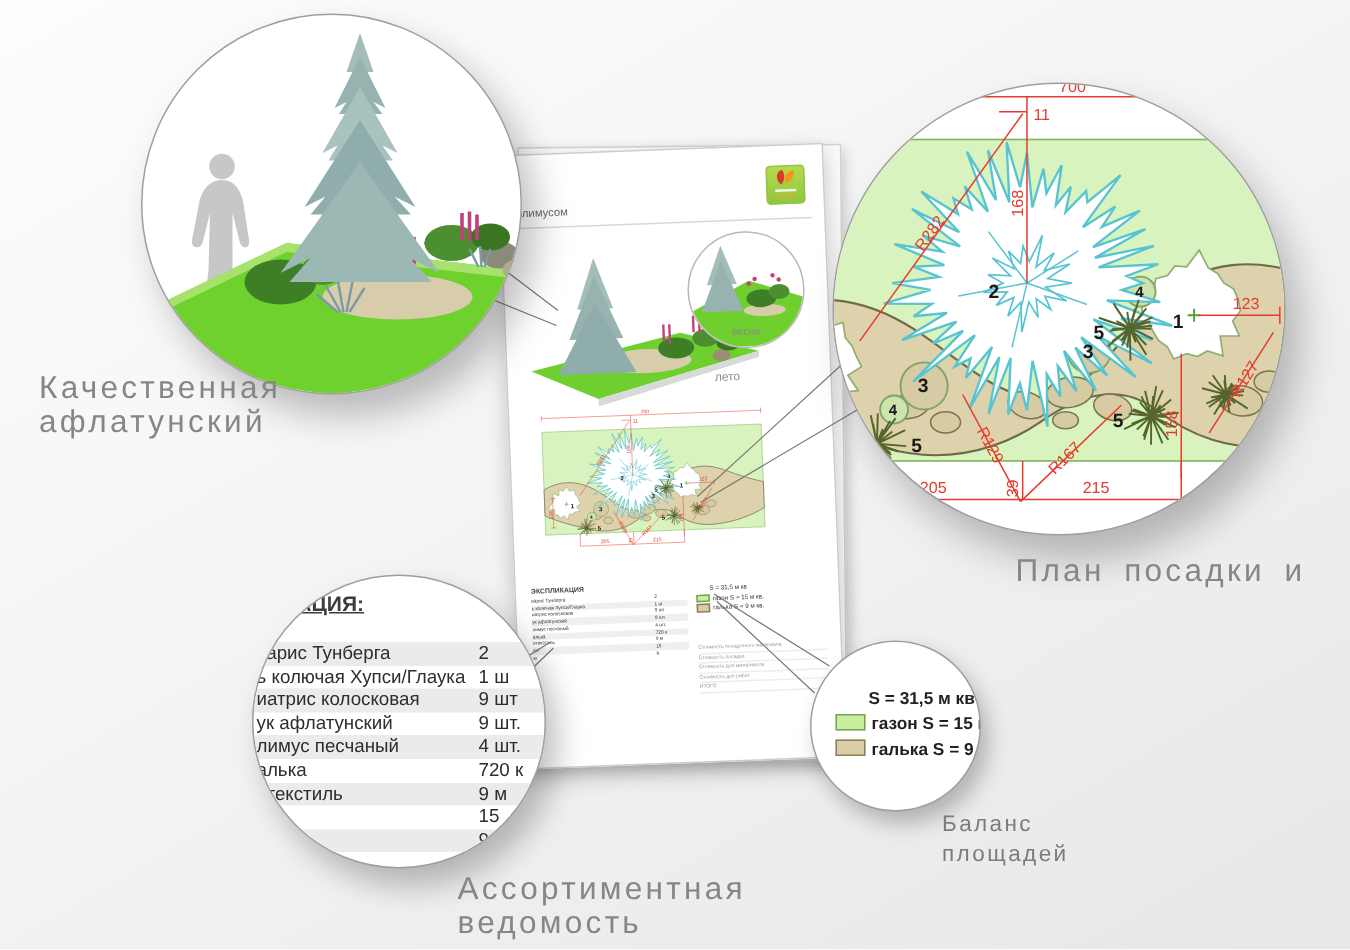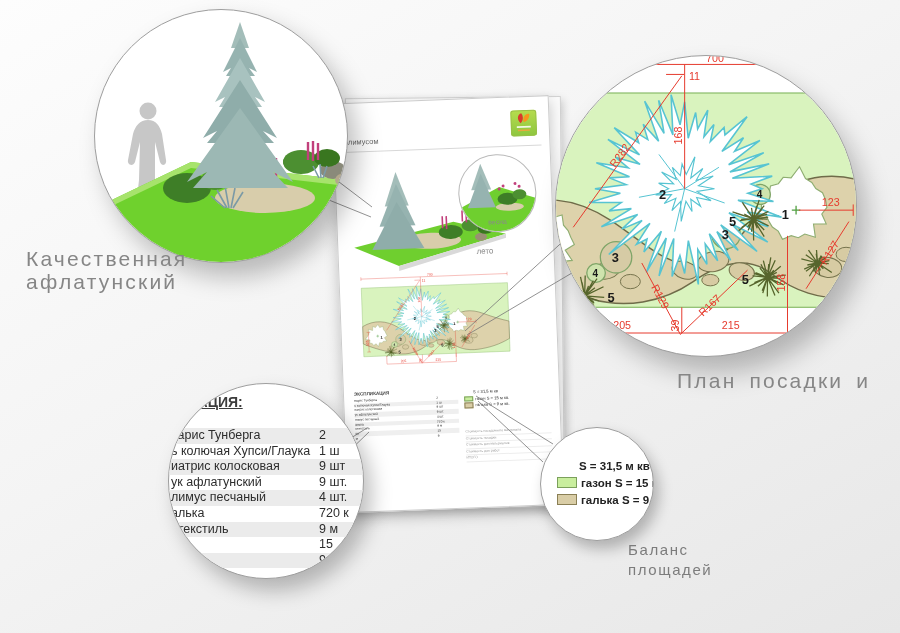--- a/index.html
+++ b/index.html
@@ -384,18 +384,22 @@
     </div>
   </div>
 
   <div class="caption" style="left:26px;top:247px;">
     <div>Качественная</div>
       <div>афлатунский</div>
   </div>
   <div class="caption" style="left:677px;top:369px;">
     <div>План посадки и</div>
   </div>
+  <div class="caption" style="left:305px;top:581px;">
+    <div>Ассортиментная</div>
+      <div>ведомость</div>
+  </div>
   <div class="caption small" style="left:628px;top:540px;">
     <div>Баланс</div>
       <div>площадей</div>
   </div>
 
 </div>
 
 </body></html>

